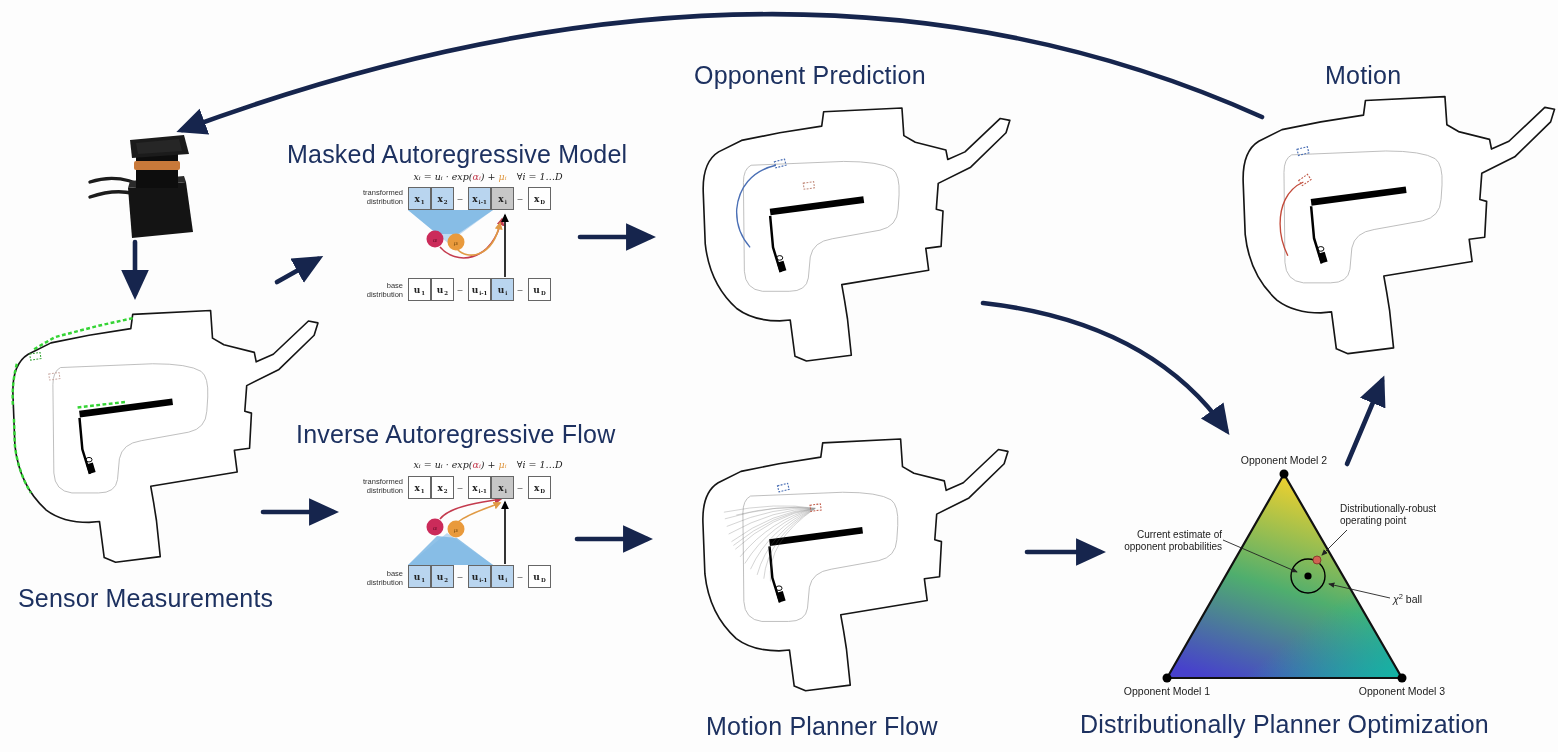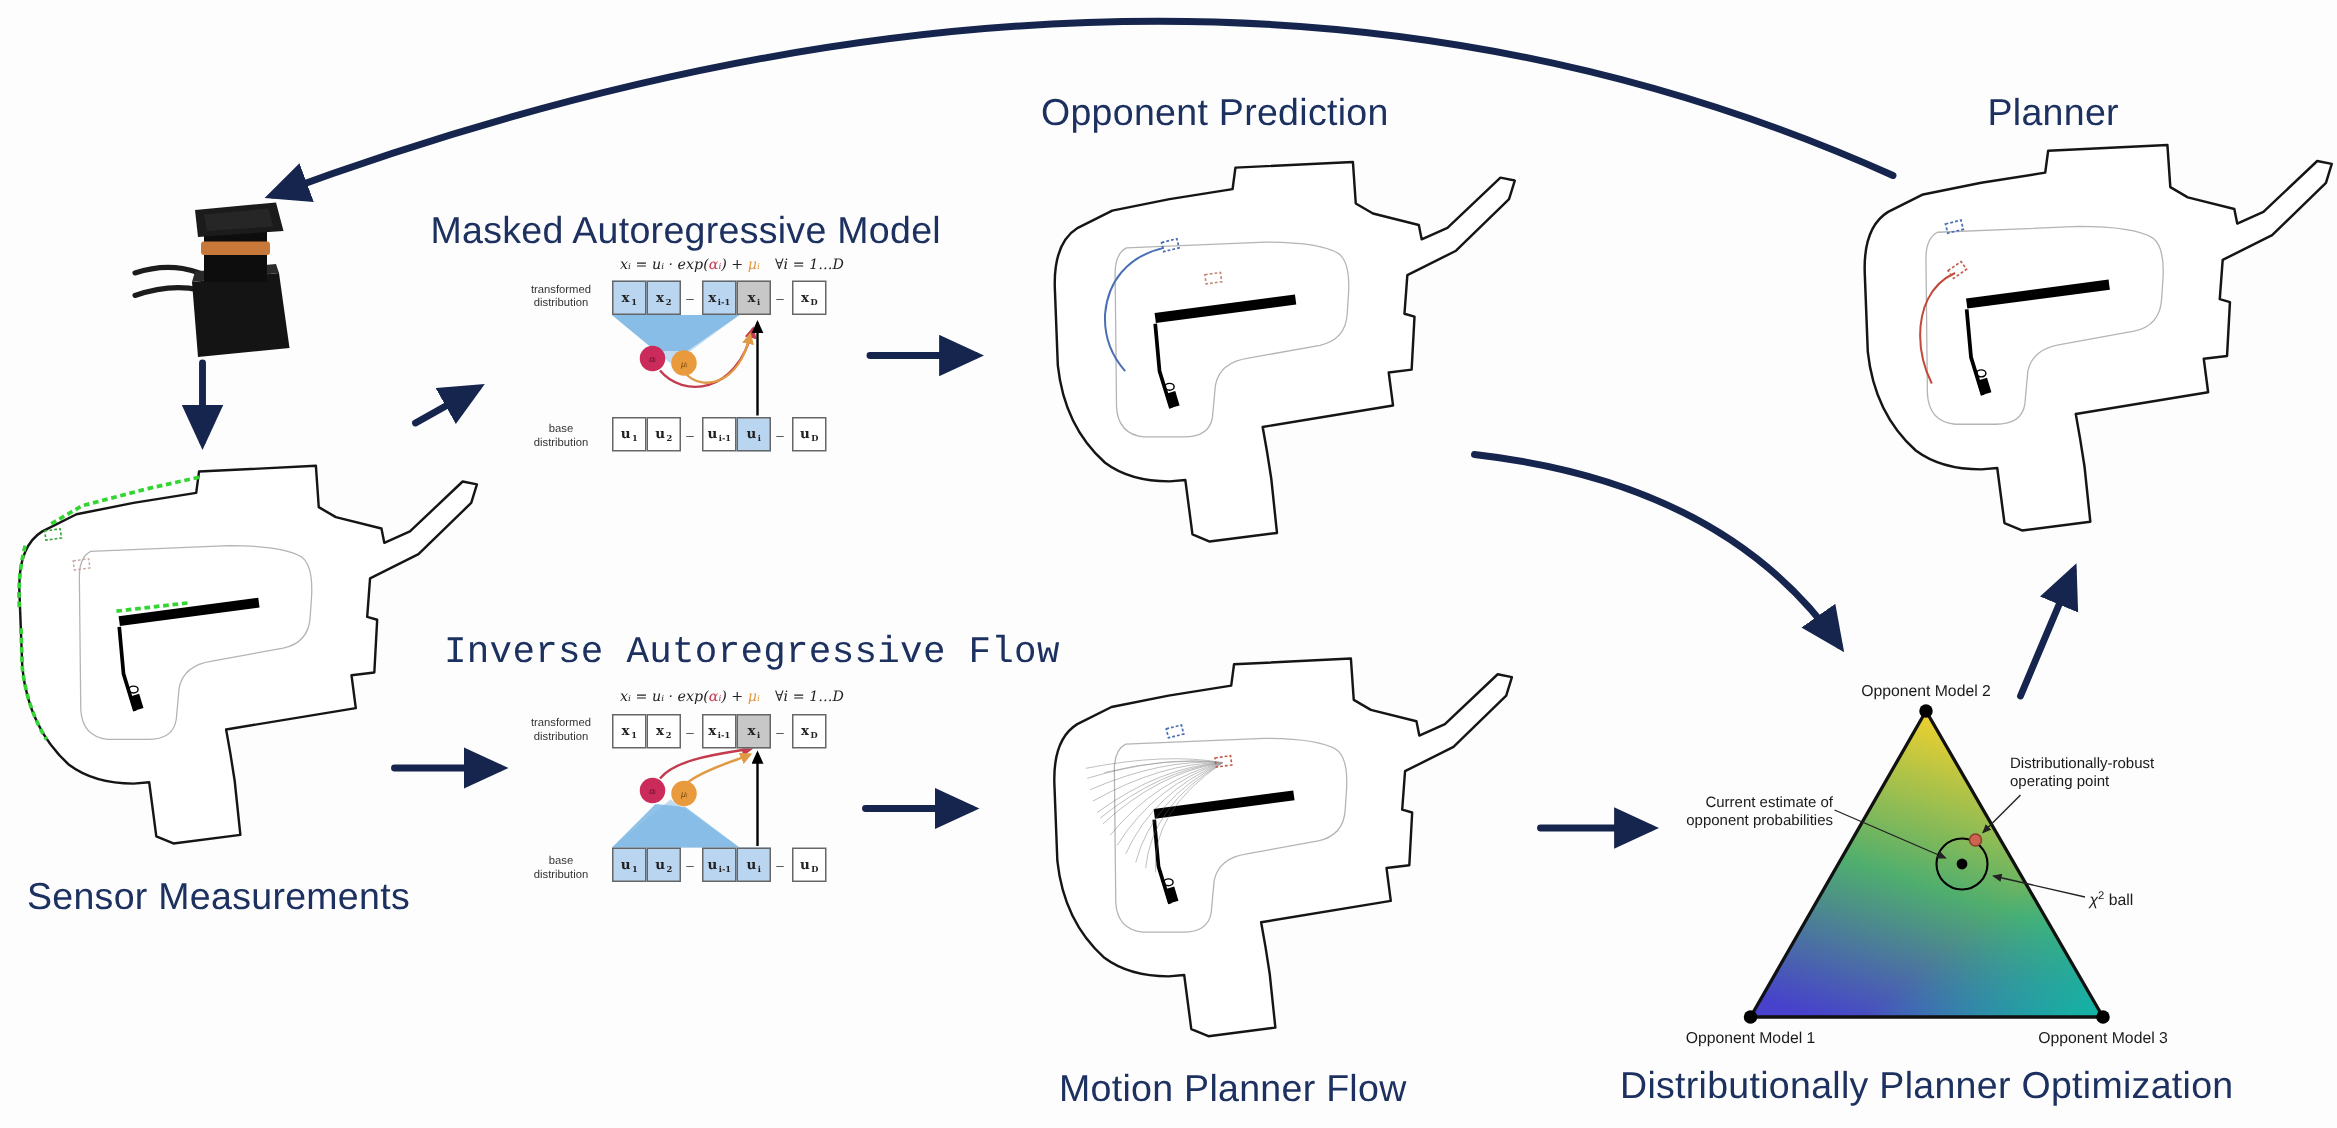--- a/index.html
+++ b/index.html
@@ -8,21 +8,21 @@
   .title{position:absolute;color:#1d3160;font-size:25px;font-weight:500;white-space:nowrap;letter-spacing:.2px;}
   svg{position:absolute;overflow:visible;}
   .maplayer{pointer-events:none;}
   
   .flowdiag{position:absolute;width:235px;height:140px;}
   .eq{position:absolute;left:48px;top:0;width:190px;text-align:center;
       font-family:"DejaVu Serif",serif;font-style:italic;font-size:9.5px;color:#222;white-space:nowrap;}
   .eq .alpha{color:#c43b4e;}
   .eq .mu{color:#e09a45;}
   .eq .forall{margin-left:10px;text-align:right;}
-  .rowlabel{position:absolute;left:0;width:58px;text-align:center;font-size:7.5px;color:#333;line-height:1.2;}
+  .rowlabel{position:absolute;left:0;width:58px;text-align:right;font-size:7.5px;color:#333;line-height:1.2;}
   .boxrow{position:absolute;height:23px;}
   .fbox{position:absolute;top:0;width:23px;height:23px;border:1px solid #666;background:#fff;
         box-sizing:border-box;display:flex;align-items:center;justify-content:center;
         font-family:"DejaVu Serif",serif;font-weight:bold;font-size:9px;color:#222;}
   .fbox .bs{font-size:5.5px;margin-top:6px;margin-left:1px;font-weight:bold;}
   .fbox.blue{background:#b9d5ef;}
   .fbox.gray{background:#c7c7c7;}
   .sep{position:absolute;top:0;width:10px;height:23px;display:flex;align-items:center;justify-content:center;
        font-size:9px;color:#444;}
 </style>
@@ -302,23 +302,23 @@
     <path d="M252 82 L227 107" stroke="#222" stroke-width="0.9" fill="none" marker-end="url(#ahs)"></path>
     <text x="245" y="64" font-size="10" fill="#1a1a1a">Distributionally-robust</text>
     <text x="245" y="76" font-size="10" fill="#1a1a1a">operating point</text>
 
     <path d="M295 150 L234 136" stroke="#222" stroke-width="0.9" fill="none" marker-end="url(#ahs)"></path>
     <text x="298" y="155" font-size="10.5" fill="#1a1a1a"><tspan font-style="italic">χ</tspan><tspan dy="-4" font-size="7.5">2</tspan><tspan dy="4"> ball</tspan></text>
   </svg>
 
   <div class="title" style="left:18px;top:584px;text-align:center;">Sensor Measurements</div>
   <div class="title" style="left:287px;top:140px;">Masked Autoregressive Model</div>
-  <div class="title" style="left:296px;top:420px;font-family:Liberation Mono, monospace;">Inverse Autoregressive Flow</div>
+  <div class="title" style="left:296px;top:420px;">Inverse Autoregressive Flow</div>
   <div class="title" style="left:694px;top:61px;">Opponent Prediction</div>
-  <div class="title" style="left:1325px;top:61px;">Planner</div>
+  <div class="title" style="left:1325px;top:61px;">Motion</div>
   <div class="title" style="left:706px;top:712px;">Motion Planner Flow</div>
   <div class="title" style="left:1080px;top:710px;">Distributionally Planner Optimization</div>
 
   <svg style="left:0;top:0;pointer-events:none;" width="1558" height="752" viewBox="0 0 1558 752">
     <g stroke="#16254d" fill="none" stroke-linecap="round">
       <path d="M1262 117 Q790 -95 182 130" stroke-width="4.6" marker-end="url(#ah)"></path>
       <path d="M135 242 L135 294" stroke-width="4.6" marker-end="url(#ah)"></path>
       <path d="M277 282 L318 259" stroke-width="4.6" marker-end="url(#ah)"></path>
       <path d="M263 512 L333 512" stroke-width="4.6" marker-end="url(#ah)"></path>
       <path d="M580 237 L650 237" stroke-width="4.6" marker-end="url(#ah)"></path>

